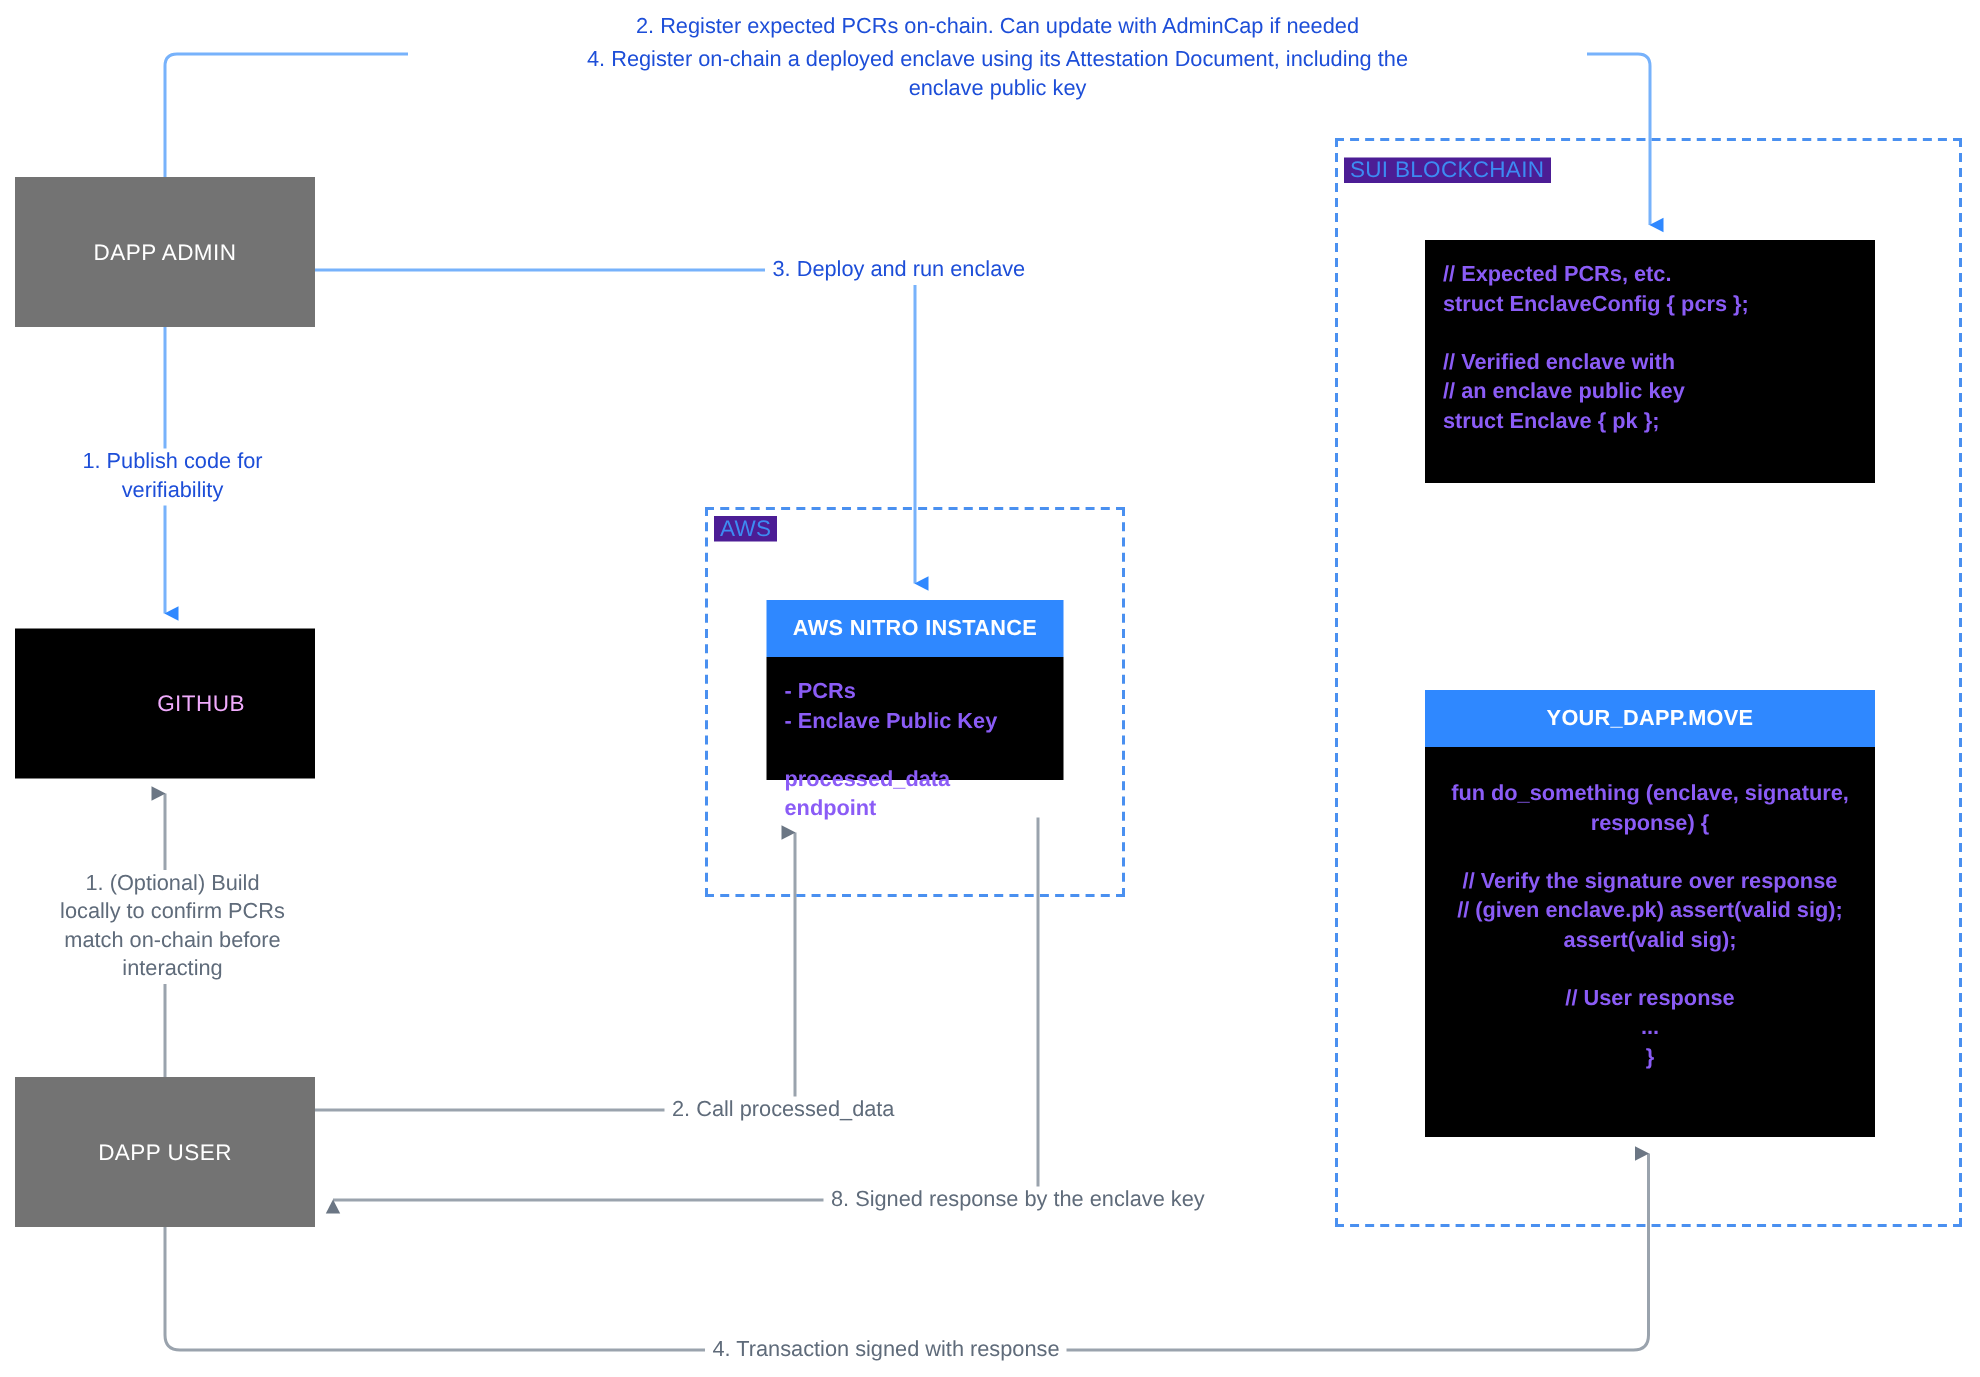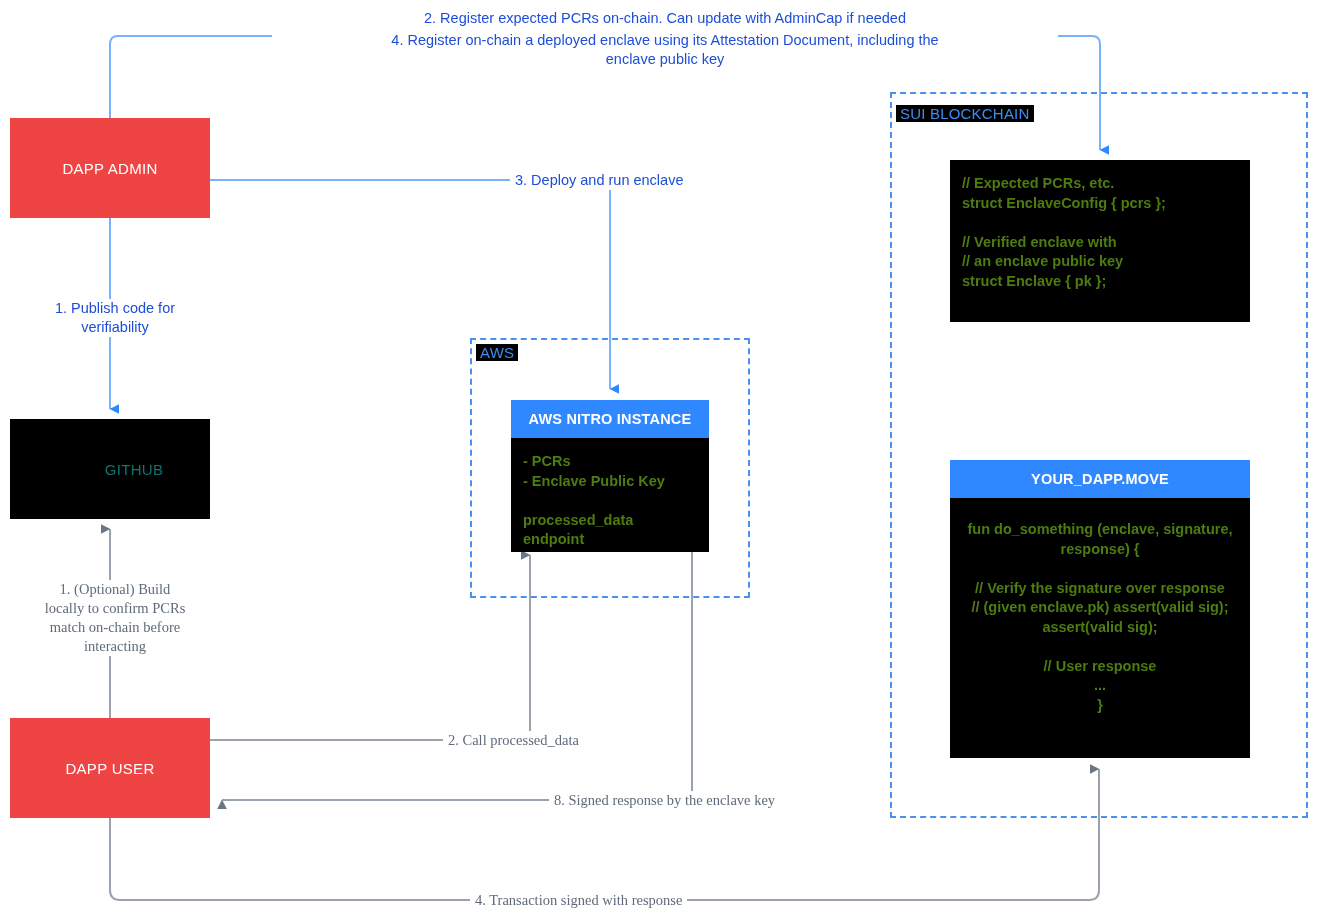--- a/index.html
+++ b/index.html
@@ -5,36 +5,36 @@
   html,body{margin:0;padding:0;background:#ffffff;}
   body{
     width:1320px;height:918px;position:relative;overflow:hidden;
     font-family:"Liberation Sans","DejaVu Sans",sans-serif;
     -webkit-font-smoothing:antialiased;
   }
   #stage{position:absolute;left:0;top:0;width:1320px;height:918px;}
   svg#wires{position:absolute;left:0;top:0;width:1320px;height:918px;pointer-events:none;}
 
   .grp{position:absolute;border:2px dashed #4a90f0;box-sizing:border-box;}
-  .grp-label{position:absolute;font-size:15px;color:#3d8bf2;letter-spacing:.2px;background:#000000;padding:0 4px;white-space:nowrap;}
+  .grp-label{position:absolute;font-size:15px;color:#3d8bf2;letter-spacing:.2px;background:#4c1d95;padding:0 4px;white-space:nowrap;}
 
   .solidbox{position:absolute;box-sizing:border-box;display:flex;align-items:center;justify-content:center;}
-  .blue{background:#ef4444;color:#ffffff;}
-  .black{background:#000000;color:#0f766e;padding-left:48px;}
+  .blue{background:#737373;color:#ffffff;}
+  .black{background:#000000;color:#f0abfc;padding-left:48px;}
   .solidbox .cap{font-size:15px;font-weight:400;letter-spacing:.3px;}
 
   .card{position:absolute;}
   .card .hdr{background:#2f88ff;color:#fff;height:38px;display:flex;align-items:center;justify-content:center;
              font-size:14.5px;font-weight:700;letter-spacing:.2px;}
-  .card .body{background:#000;color:#4d7c0f;font-size:14.5px;line-height:19.5px;
+  .card .body{background:#000;color:#8b5cf6;font-size:14.5px;line-height:19.5px;
               padding:14px 12px 10px 12px;white-space:pre-wrap;font-weight:600;box-sizing:border-box;}
 
   .lbl{position:absolute;font-size:14.5px;line-height:19px;white-space:pre-line;}
   .lbl.blue-t{color:#1d4ed8;}
-  .lbl.gray-t{color:#5f6b7a;font-family:Liberation Serif, serif;}
+  .lbl.gray-t{color:#5f6b7a;}
   .lbl.ctr{text-align:center;}
   .lbl.chip{background:#fff;padding:0 5px;}
 </style>
 </head>
 <body>
 
 <div id="stage">
 
   <svg id="wires" viewBox="0 0 1320 918">
     <defs>
@@ -77,21 +77,21 @@
   <div class="solidbox black" style="left:10px;top:419px;width:200px;height:100px;">
     <span class="cap">GITHUB</span>
   </div>
 
   <div class="solidbox blue" style="left:10px;top:718px;width:200px;height:100px;">
     <span class="cap">DAPP USER</span>
   </div>
 
   <div class="card" style="left:511px;top:400px;width:198px;">
     <div class="hdr">AWS NITRO INSTANCE</div>
-    <div class="body" style="height:114px;">- PCRs
+    <div class="body" style="height:82px;">- PCRs
 - Enclave Public Key
 
 processed_data endpoint</div>
   </div>
 
   <div class="card" style="left:950px;top:160px;width:300px;">
     <div class="body" style="height:162px;">// Expected PCRs, etc.
 struct EnclaveConfig { pcrs };
 
 // Verified enclave with

